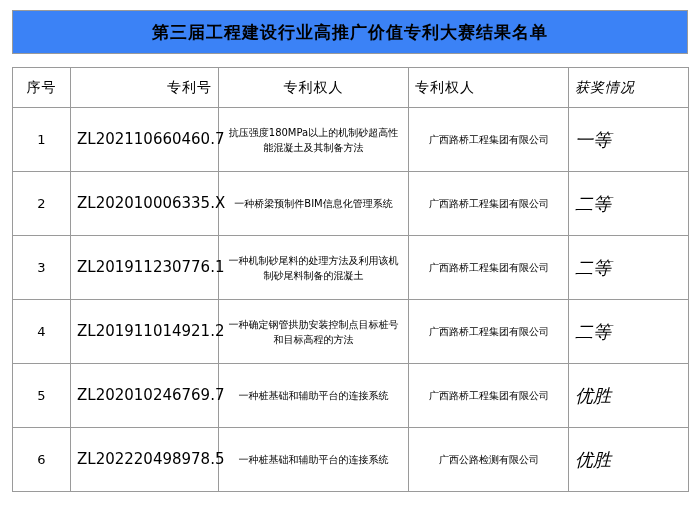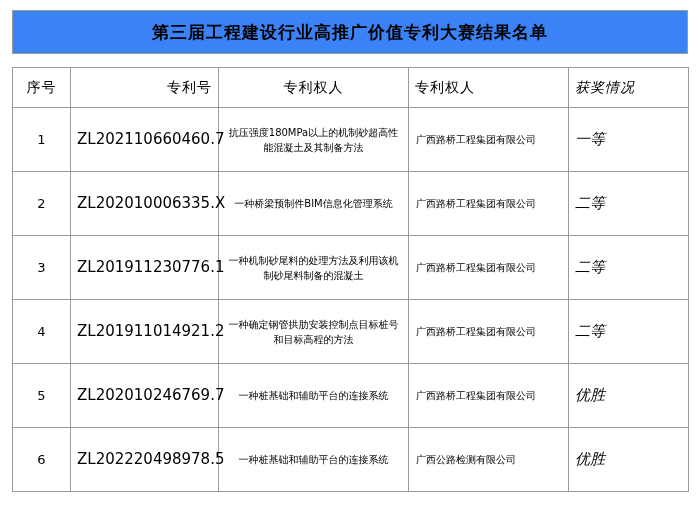--- a/index.html
+++ b/index.html
@@ -66,24 +66,24 @@
     font-size: 10px;
     line-height: 1.5;
   }
   .col-no    { width: 58px;  text-align: center; }
   .col-pid   { width: 148px; text-align: right; }
   .col-name  { width: 190px; text-align: center; }
   .col-owner { width: 160px; text-align: left; }
   .col-award { width: 120px; text-align: left; font-style: italic; }
 
   tbody td.col-name  { text-align: center; }
-  tbody td.col-owner { text-align: left; padding-left: 7px; }
+  tbody td.col-owner { text-align: center; padding-left: 7px; }
   tbody td.col-no    { font-size: 13px; }
   tbody td.col-pid   { font-size: 15px; }
-  tbody td.col-award { font-size: 15px; }
+  tbody td.col-award { font-size: 18px; }
 </style>
 </head>
 <body>
 
 <div class="page">
 
   <div class="title-box">
     <div class="title-text">第三届工程建设行业高推广价值专利大赛结果名单</div>
   </div>
 

